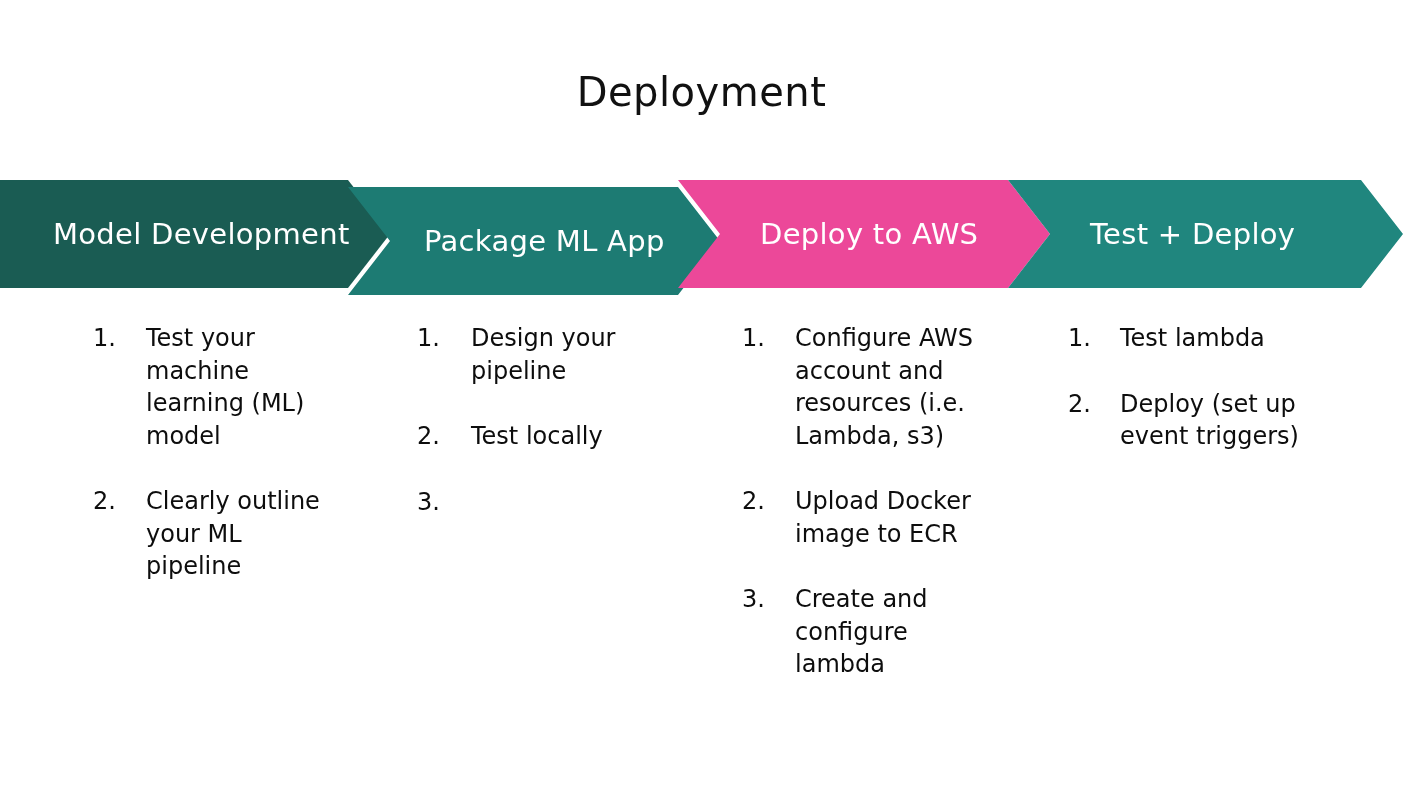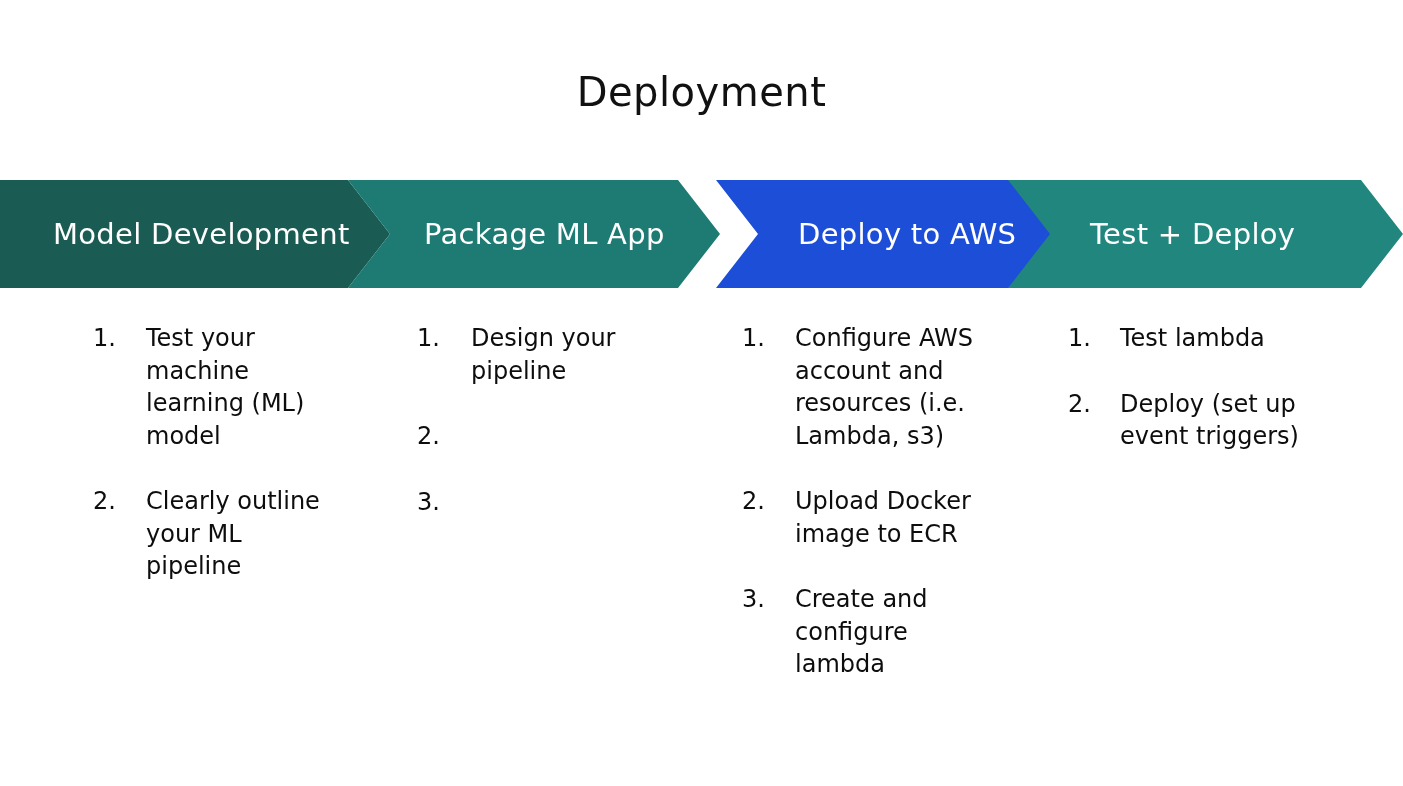--- a/index.html
+++ b/index.html
@@ -63,25 +63,26 @@
     clip-path: polygon(0 0, 348px 0, 390px 50%, 348px 100%, 0 100%);
     padding-left: 53px;
   }
   
   .chev-2 {
     left: 348px;
     width: 372px;
     background: #1d7b73;
     clip-path: polygon(0 0, 330px 0, 372px 50%, 330px 100%, 0 100%, 42px 50%);
     padding-left: 76px;
+    margin-top: 7px;
   }
   .chev-3 {
-    left: 716px;
+    left: 678px;
     width: 372px;
-    background: #1d4ed8;
+    background: #ec4899;
     clip-path: polygon(0 0, 330px 0, 372px 50%, 330px 100%, 0 100%, 42px 50%);
     padding-left: 82px;
     align-items: center;
   }
   .chev-4 {
     left: 1008px;
     width: 395px;
     background: #20867e;
     clip-path: polygon(0 0, 353px 0, 395px 50%, 353px 100%, 0 100%, 42px 50%);
     padding-left: 82px;
@@ -169,20 +170,21 @@
     </div>
   </div>
 
   <div class="column col-2">
     <div class="step-item">
       <span class="step-num">1.</span>
       <span class="step-text">Design your pipeline</span>
     </div>
     <div class="step-item">
       <span class="step-num">2.</span>
+      <span class="step-text">Test locally</span>
     </div>
     <div class="step-item">
       <span class="step-num">3.</span>
     </div>
   </div>
 
   <div class="column col-3">
     <div class="step-item">
       <span class="step-num">1.</span>
       <span class="step-text">Configure AWS account and resources (i.e. Lambda, s3)</span>

